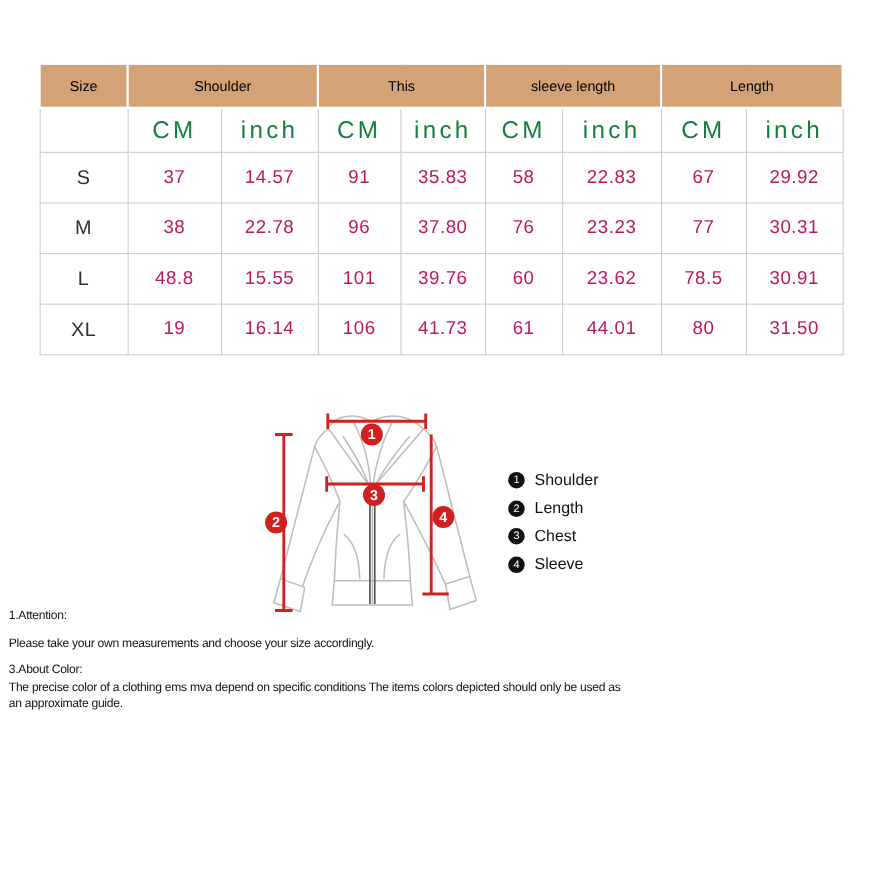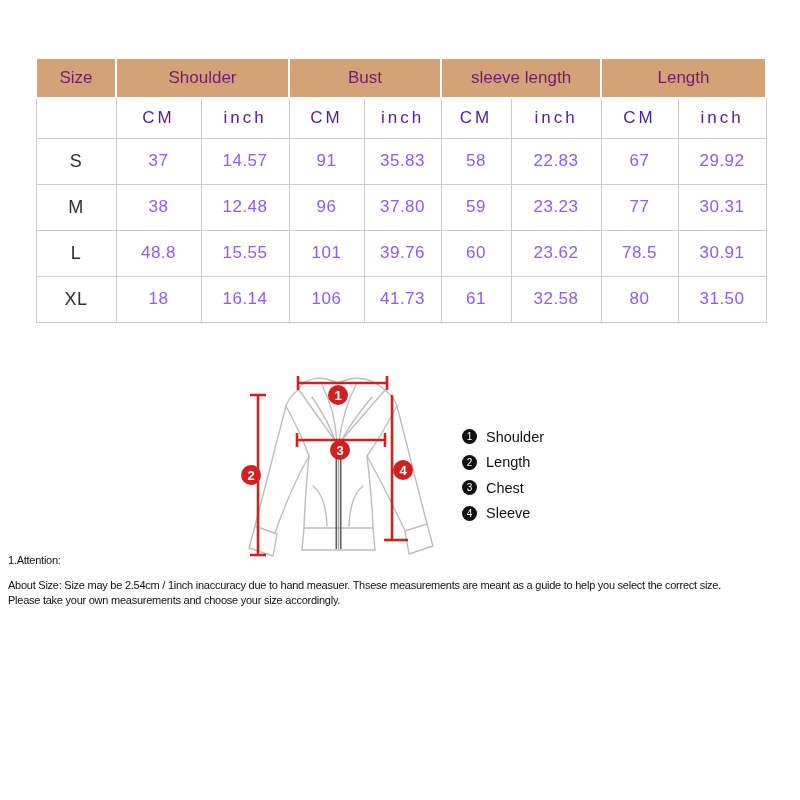--- a/index.html
+++ b/index.html
@@ -27,37 +27,37 @@
     table-layout: fixed;
   }
   table.size-chart td, table.size-chart th {
     text-align: center;
     vertical-align: middle;
     font-weight: 400;
   }
   tr.group-row th {
     height: 40px;
     background: #d3a377;
-    color: #701a75;
-    font-size: 17px;
+    color: #000000;
+    font-size: 13px;
     border: 2px solid #ffffff;
   }
   tr.unit-row td {
     height: 40px;
     border: 1px solid #cccccc;
-    font-size: 17px;
+    font-size: 22px;
     letter-spacing: 3px;
-    color: #4c1d95;
+    color: #15803d;
   }
   tr.data-row td {
     height: 46px;
     border: 1px solid #cccccc;
     font-size: 17px;
     letter-spacing: 0.5px;
-    color: #8b5cf6;
+    color: #be185d;
   }
   tr.data-row td.size-cell { font-size: 18px; color: #2e2e2e; }
 
   
   #jacket-svg {
     position: absolute;
     left: 225px;
     top: 368px;
     width: 230px;
     height: 205px;
@@ -117,21 +117,21 @@
           <col style="width:77px">
           <col style="width:70px">
         <col style="width:90px">
           <col style="width:77px">
           <col style="width:88px">
       </colgroup>
       <tbody>
         <tr class="group-row">
           <th>Size</th>
           <th colspan="2">Shoulder</th>
-          <th colspan="2">Bust</th>
+          <th colspan="2">This</th>
           <th colspan="2">sleeve length</th>
           <th colspan="2">Length</th>
         </tr>
         <tr class="unit-row">
           <td></td>
           <td>CM</td>
           <td>inch</td>
           <td>CM</td>
           <td>inch</td>
           <td>CM</td>
@@ -146,47 +146,47 @@
           <td>91</td>
           <td>35.83</td>
           <td>58</td>
           <td>22.83</td>
           <td>67</td>
           <td>29.92</td>
         </tr>
         <tr class="data-row">
           <td class="size-cell">M</td>
           <td>38</td>
-          <td>12.48</td>
+          <td>22.78</td>
           <td>96</td>
           <td>37.80</td>
-          <td>59</td>
+          <td>76</td>
           <td>23.23</td>
           <td>77</td>
           <td>30.31</td>
         </tr>
         <tr class="data-row">
           <td class="size-cell">L</td>
           <td>48.8</td>
           <td>15.55</td>
           <td>101</td>
           <td>39.76</td>
           <td>60</td>
           <td>23.62</td>
           <td>78.5</td>
           <td>30.91</td>
         </tr>
         <tr class="data-row">
           <td class="size-cell">XL</td>
-          <td>18</td>
+          <td>19</td>
           <td>16.14</td>
           <td>106</td>
           <td>41.73</td>
           <td>61</td>
-          <td>32.58</td>
+          <td>44.01</td>
           <td>80</td>
           <td>31.50</td>
         </tr>
       </tbody>
     </table>
   </div>
 
   <svg id="jacket-svg" viewBox="0 0 230 205">
 
     <g stroke="#bdbdbd" fill="none" stroke-width="1.4" stroke-linejoin="round" stroke-linecap="round">
@@ -266,18 +266,22 @@
       <span class="legend-num">4</span>
       <span class="legend-label">Sleeve</span>
     </div>
   </div>
 
   <div id="notes">
     <div class="note-section">
       <div class="note-line">1.Attention:</div>
     </div>
     <div class="note-section">
-      <div class="note-line">About Size: Size may be 2.54cm / 1inch inaccuracy due to hand measuer. Thsese measurements are meant as a guide to help you select the correct size.</div>
       <div class="note-line">Please take your own measurements and choose your size accordingly.</div>
     </div>
+    <div class="note-section">
+      <div class="note-line">3.About Color:</div>
+      <div class="note-line">The precise color of a clothing ems mva depend on specific conditions The items colors depicted should only be used as</div>
+      <div class="note-line">an approximate guide.</div>
+    </div>
   </div>
 
 </div>
 
 </body></html>

